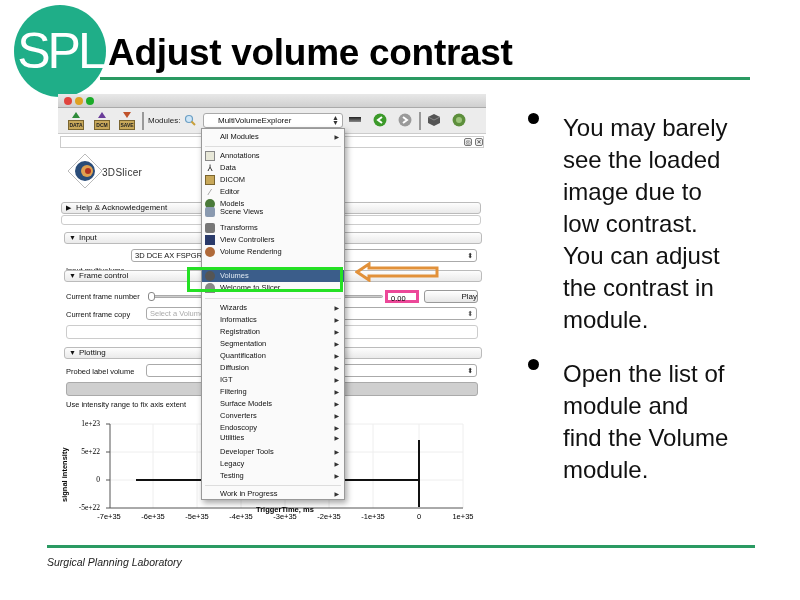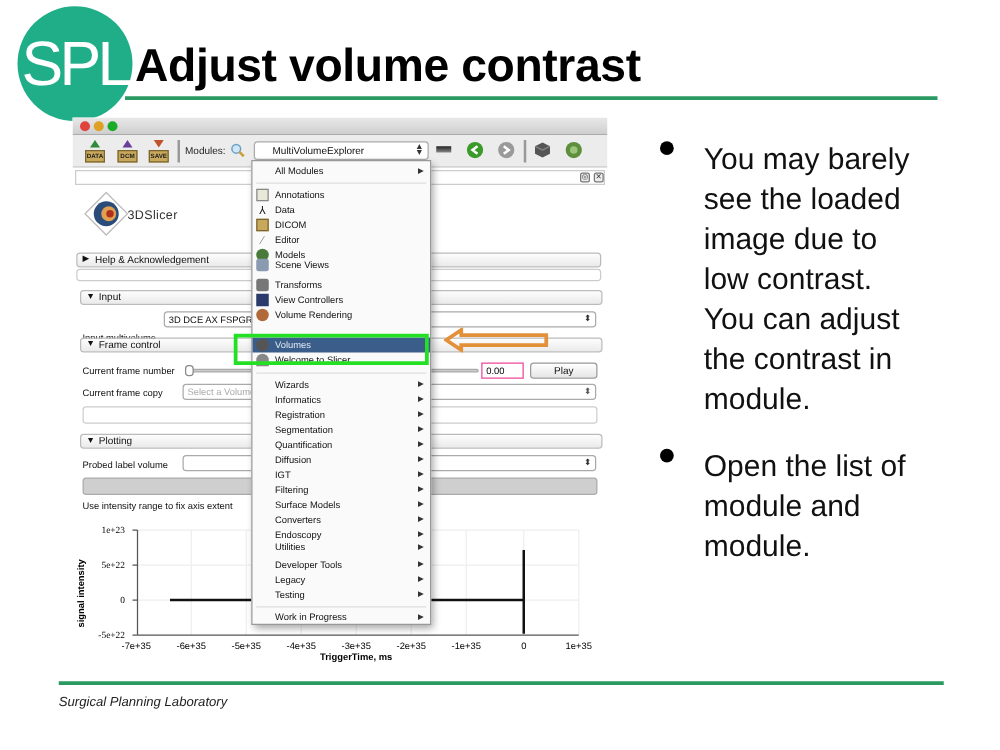--- a/index.html
+++ b/index.html
@@ -38,22 +38,22 @@
   .section { position: absolute; left: 3px; height: 12px; border: 1px solid #bbb; border-radius: 3px; background: linear-gradient(#fdfdfd, #eaeaea); font-size: 8px; color: #111; padding-left: 14px; line-height: 10px; }
   .section .tri { position: absolute; left: 4px; top: 0; font-size: 7px; }
   .blank-bar { position: absolute; height: 10px; border: 1px solid #ccc; border-radius: 3px; background: #fff; }
   .row-label { position: absolute; font-size: 7.5px; color: #111; }
   .field { position: absolute; height: 13px; border: 1px solid #aaa; border-radius: 3px; background: #fff; font-size: 7.5px; padding-left: 3px; line-height: 11px; color: #111; }
   .field.placeholder { color: #aaa; }
   .spin { position: absolute; right: 3px; top: 0; font-size: 7px; color: #333; }
   .gray-bar { position: absolute; height: 14px; border: 1px solid #aaa; border-radius: 3px; background: #cfcfcf; }
   .slider-track { position: absolute; height: 3px; background: #ccc; border: 1px solid #aaa; border-radius: 2px; }
   .slider-handle { position: absolute; width: 7px; height: 9px; border: 1px solid #888; border-radius: 3px; background: #fff; }
-  .num-field { position: absolute; height: 13px; width: 34px; border: 1px solid #ec4899; background: #fff; font-size: 7.5px; padding-left: 3px; line-height: 11px; }
-  .play-btn { position: absolute; height: 13px; width: 54px; border: 1px solid #999; border-radius: 3px; background: linear-gradient(#fff, #e6e6e6); font-size: 8px; text-align: center; line-height: 11px; color: #111; }
+  .num-field { position: absolute; height: 13px; width: 34px; border: 3px solid #ec4899; background: #fff; font-size: 7.5px; padding-left: 3px; line-height: 11px; }
+  .play-btn { position: absolute; height: 13px; width: 54px; border: 1px solid #999; border-radius: 3px; background: linear-gradient(#fff, #e6e6e6); font-size: 8px; text-align: right; line-height: 11px; color: #111; }
   .ytick { position: absolute; font-size: 7.5px; text-align: right; width: 40px; font-family: Liberation Serif, serif; }
   .xtick { position: absolute; font-size: 7.5px; text-align: center; width: 40px; }
   .xlabel { position: absolute; font-size: 7.5px; font-weight: bold; }
 
   
   .menu { position: absolute; left: 201px; top: 128px; width: 144px; height: 372px; background: #fafafa; border: 1px solid #999; box-shadow: 2px 3px 6px rgba(0,0,0,0.35); z-index: 5; }
   .mi { position: absolute; left: 0; width: 100%; height: 12px; font-size: 7.5px; color: #111; line-height: 12px; padding-left: 18px; }
   .mi .ic { position: absolute; left: 3px; top: 1px; width: 10px; height: 10px; }
   .mi .sub { position: absolute; right: 5px; top: 0; font-size: 6px; color: #333; }
   .mi.sel { background: #3b5d8a; color: #dfe8f2; }
@@ -218,21 +218,21 @@
   <div style="position:absolute;left:2px;top:408px;transform:rotate(-90deg);transform-origin:left top;font-size:7.5px;font-weight:bold;white-space:nowrap;">signal intensity</div>
   <span class="xtick" style="left:31px;top:418px">-7e+35</span>
   <span class="xtick" style="left:75px;top:418px">-6e+35</span>
   <span class="xtick" style="left:119px;top:418px">-5e+35</span>
   <span class="xtick" style="left:163px;top:418px">-4e+35</span>
   <span class="xtick" style="left:207px;top:418px">-3e+35</span>
   <span class="xtick" style="left:251px;top:418px">-2e+35</span>
   <span class="xtick" style="left:295px;top:418px">-1e+35</span>
   <span class="xtick" style="left:341px;top:418px">0</span>
   <span class="xtick" style="left:385px;top:418px">1e+35</span>
-  <span class="xlabel" style="left:198px;top:427px">TriggerTime, ms</span>
+  <span class="xlabel" style="left:198px;top:411px">TriggerTime, ms</span>
 </div>
 
 <div class="menu">
   <div class="mi" style="top:2px;padding-left:18px">
     <span>All Modules</span>
     <span class="sub">▶</span>
   </div>
   <div class="menu-sep" style="top:17px"></div>
 
   <div class="mi" style="top:21px">
@@ -313,18 +313,19 @@
     <span class="bullet-line">image due to</span>
     <span class="bullet-line">low contrast.</span>
     <span class="bullet-line">You can adjust</span>
     <span class="bullet-line">the contrast in</span>
     <span class="bullet-line">module.</span>
   </div>
   <div class="bullet" style="margin-top:22px">
     <span class="dot"></span>
     <span class="bullet-line">Open the list of</span>
     <span class="bullet-line">module and</span>
+    <span class="bullet-line">find the Volume</span>
     <span class="bullet-line">module.</span>
   </div>
 </div>
 
 <div class="footer-rule"></div>
 <div class="footer-text">Surgical Planning Laboratory</div>
 
 </body></html>

